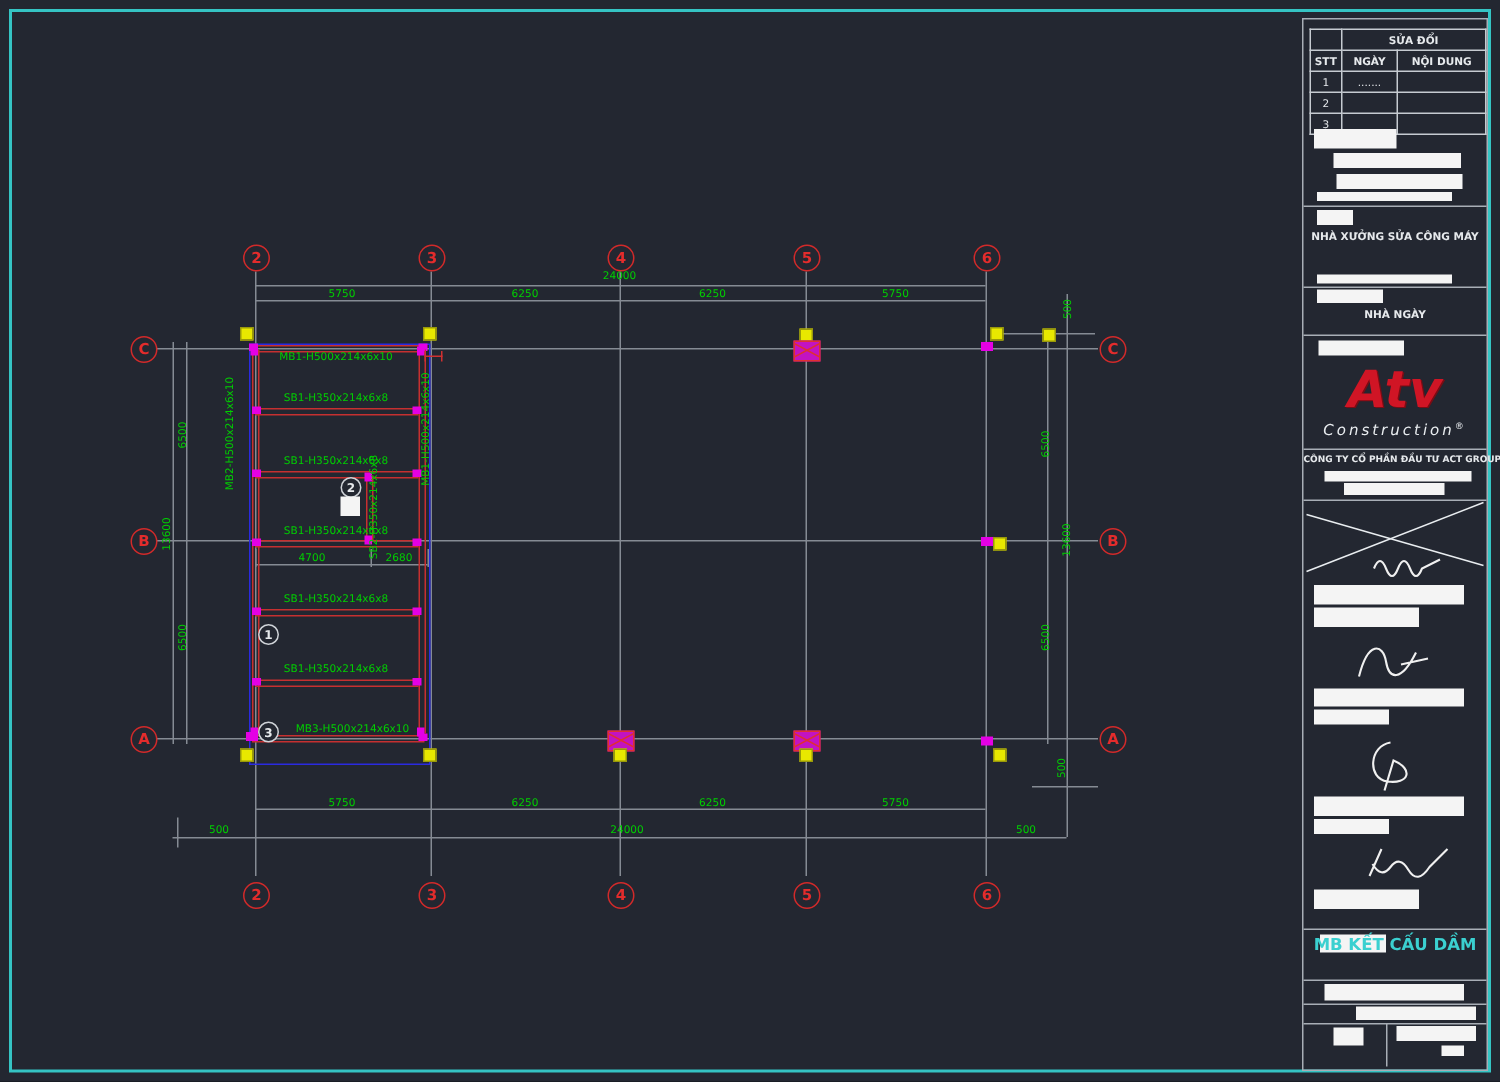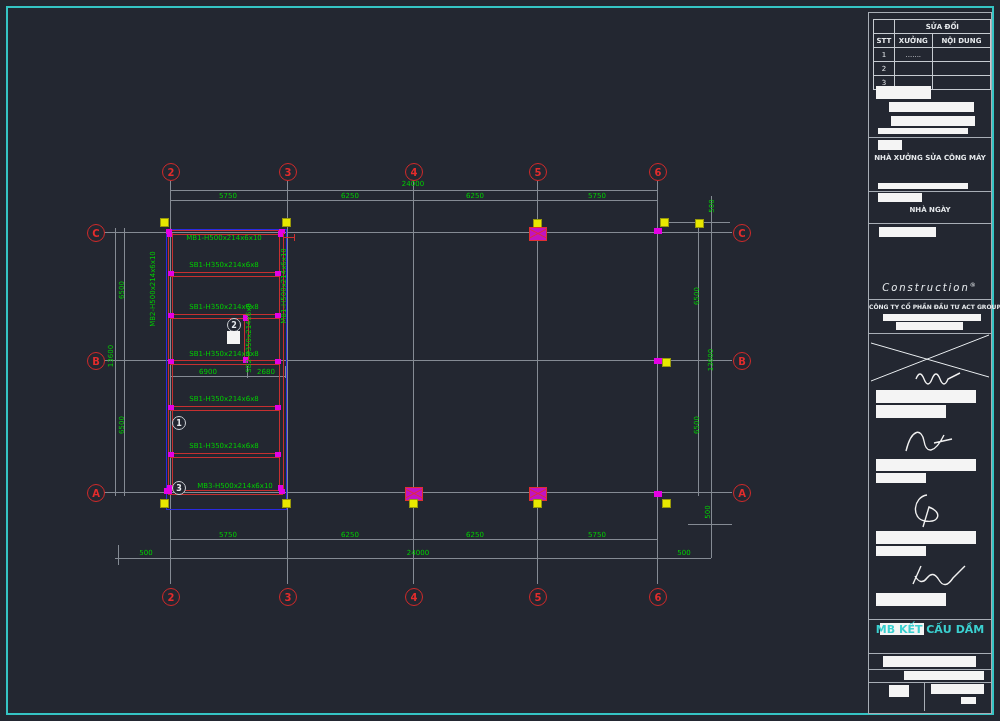--- a/index.html
+++ b/index.html
@@ -102,21 +102,21 @@
   <div class="dim" style="left:664px;top:549px;width:40px;">500</div>
   <div class="dim dimv" style="left:688px;top:508px;width:40px;">500</div>
 
   <div class="dim dimv" style="left:102px;top:286px;width:40px;">6500</div>
   <div class="dim dimv" style="left:91px;top:352px;width:40px;">13600</div>
   <div class="dim dimv" style="left:102px;top:421px;width:40px;">6500</div>
   <div class="dim dimv" style="left:677px;top:292px;width:40px;">6500</div>
   <div class="dim dimv" style="left:691px;top:356px;width:40px;">13600</div>
   <div class="dim dimv" style="left:677px;top:421px;width:40px;">6500</div>
 
-  <div class="dim" style="left:183px;top:368px;width:50px;">6900</div>
+  <div class="dim" style="left:183px;top:368px;width:50px;">4700</div>
   <div class="dim" style="left:241px;top:368px;width:50px;">2680</div>
 
   <div class="bub" style="left:162px;top:163px;">2</div>
   <div class="bub" style="left:279px;top:163px;">3</div>
   <div class="bub" style="left:405px;top:163px;">4</div>
   <div class="bub" style="left:529px;top:163px;">5</div>
   <div class="bub" style="left:649px;top:163px;">6</div>
 
   <div class="bub" style="left:162px;top:588px;">2</div>
   <div class="bub" style="left:279px;top:588px;">3</div>
@@ -194,21 +194,21 @@
 
   <div class="tb">
     <table class="rev">
       <tbody>
           <tr>
         <td style="width:16px;"></td>
         <td colspan="2" style="width:94px;font-weight:bold;">SỬA ĐỔI</td>
       </tr>
       <tr>
         <td style="font-weight:bold;">STT</td>
-        <td style="width:34px;font-weight:bold;">XƯỞNG</td>
+        <td style="width:34px;font-weight:bold;">NGÀY</td>
         <td style="width:56px;font-weight:bold;">NỘI DUNG</td>
       </tr>
       <tr>
         <td>1</td>
         <td>.......</td>
         <td></td>
       </tr>
       <tr>
         <td>2</td>
         <td></td>
@@ -229,20 +229,21 @@
     <div class="sec" style="top:124px;"></div>
     <div class="wbar" style="left:9px;top:127px;width:24px;height:10px;"></div>
     <div class="tbt" style="top:141px;font-size:7px;">NHÀ XƯỞNG SỬA CÔNG MÁY</div>
     <div class="wbar" style="left:9px;top:170px;width:90px;height:6px;"></div>
     <div class="sec" style="top:178px;"></div>
     <div class="wbar" style="left:9px;top:180px;width:44px;height:9px;"></div>
     <div class="tbt" style="top:193px;font-size:7px;">NHÀ NGÀY</div>
     <div class="sec" style="top:210px;"></div>
     <div class="wbar" style="left:10px;top:214px;width:57px;height:10px;"></div>
 
+    <div class="logoA" style="top:230px;">Atv</div>
     <div class="logoC" style="top:268px;">
       <span>Construction</span><sup style="font-size:6px;">®</sup>
     </div>
     <div class="sec" style="top:286px;"></div>
     <div class="tbt" style="top:290px;font-size:6px;">CÔNG TY CỔ PHẦN ĐẦU TƯ ACT GROUP</div>
     <div class="wbar" style="left:14px;top:301px;width:98px;height:7px;"></div>
     <div class="wbar" style="left:27px;top:309px;width:67px;height:8px;"></div>
     <div class="sec" style="top:320px;"></div>
 
     <svg style="left:2px;top:320px;" width="118" height="50">

